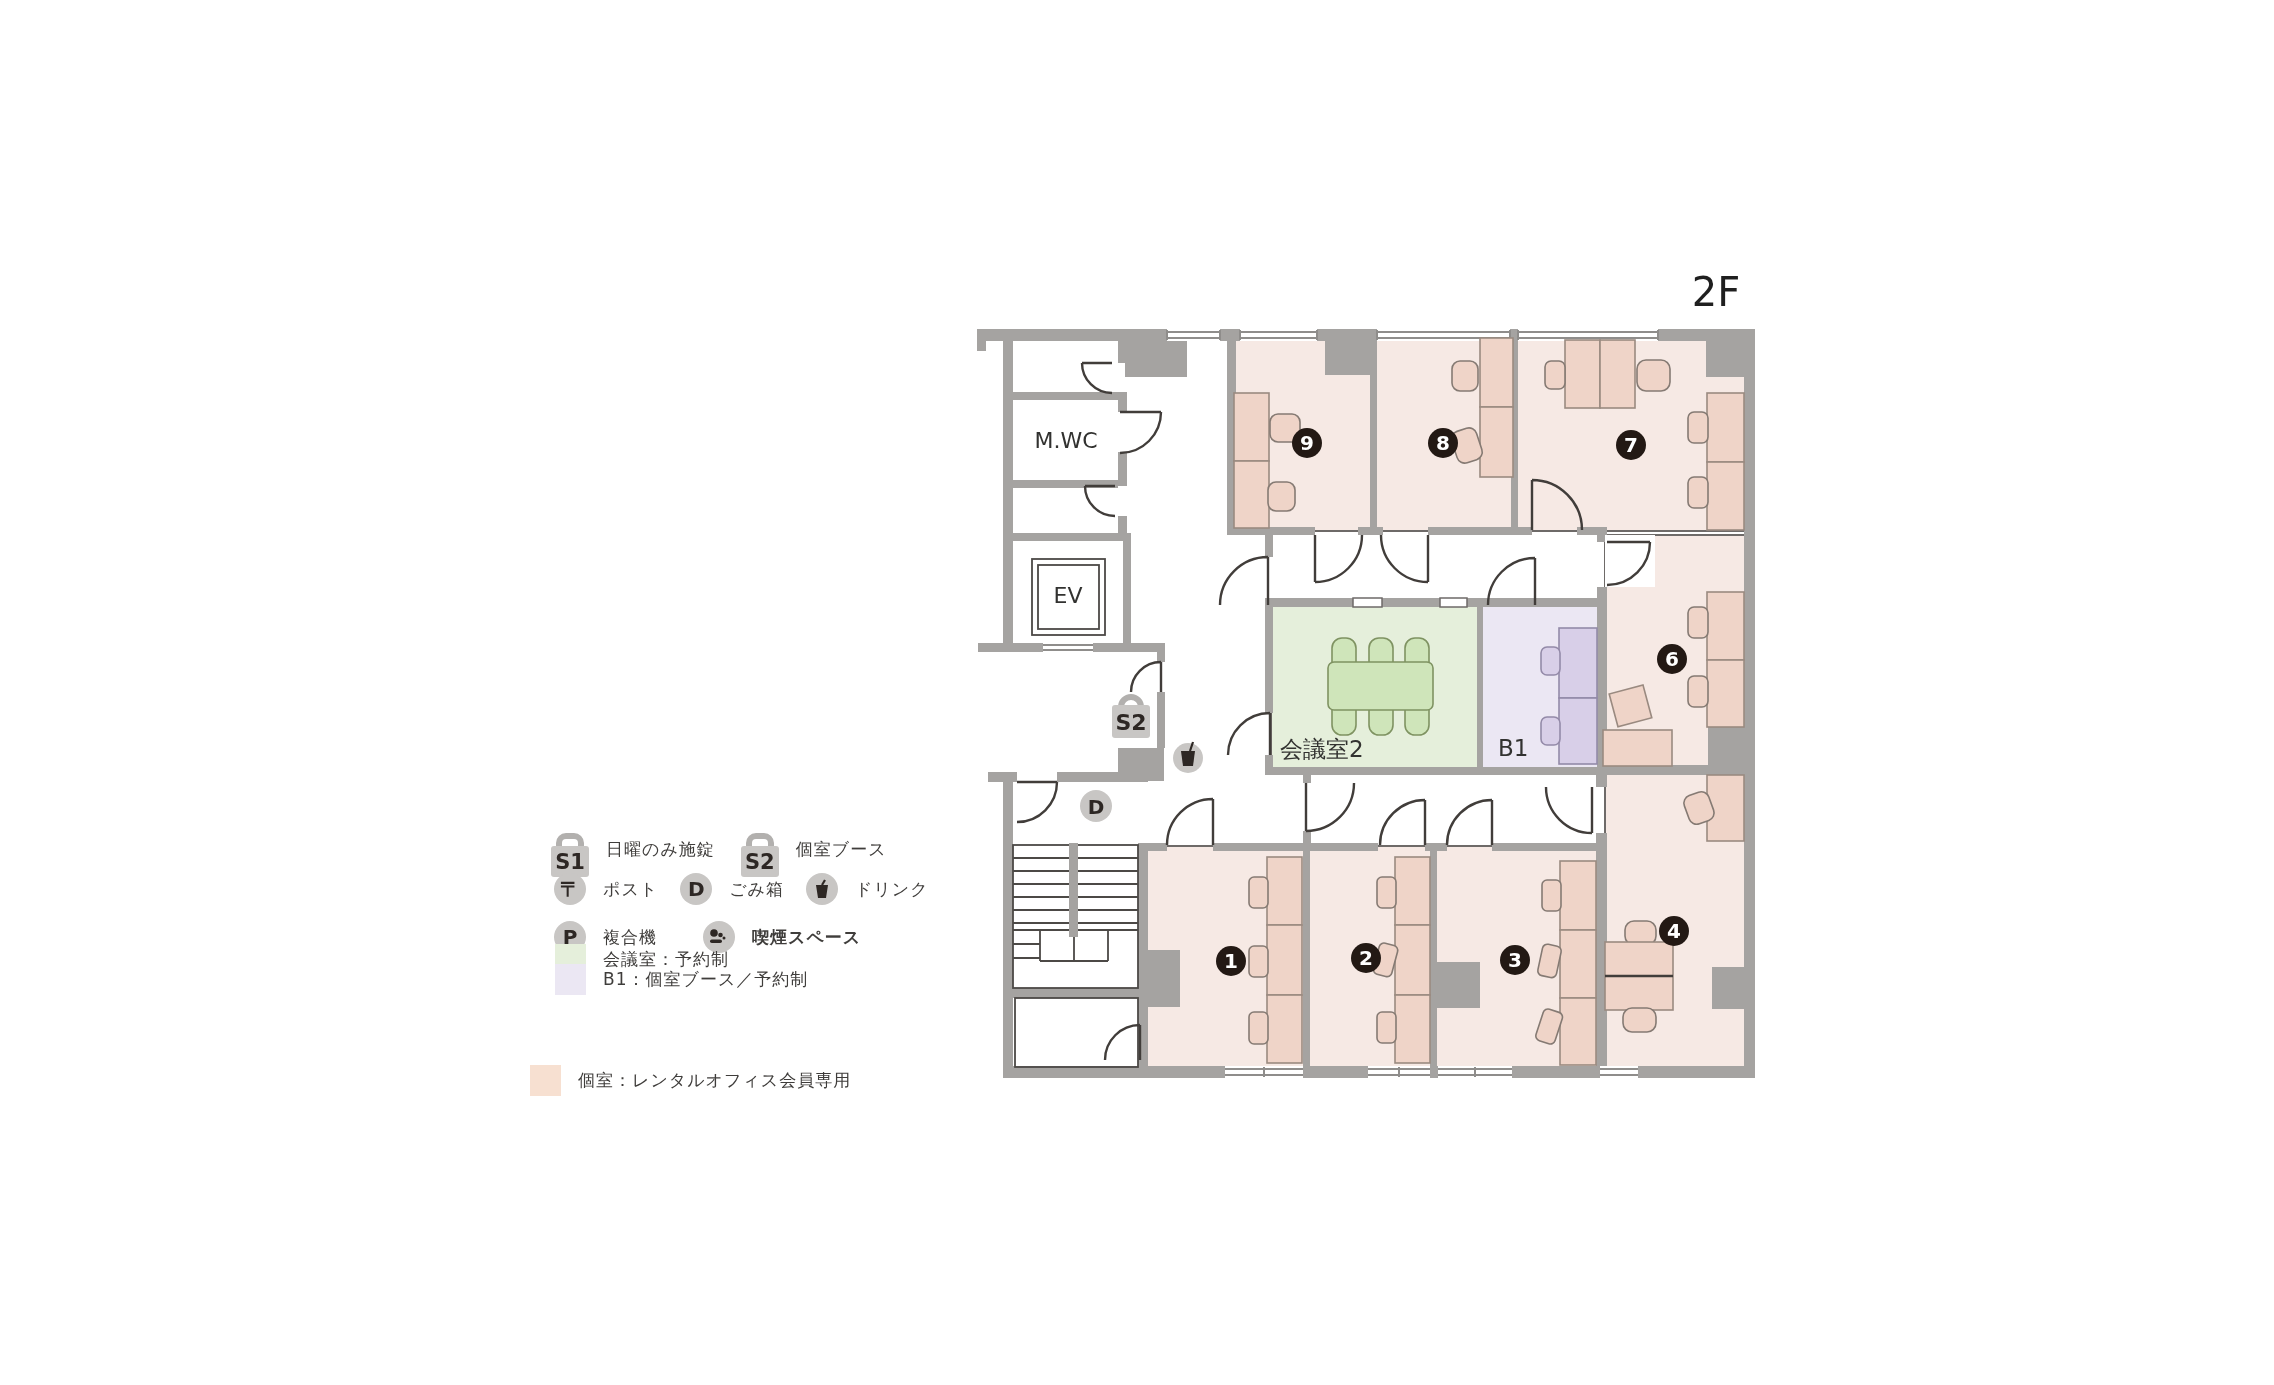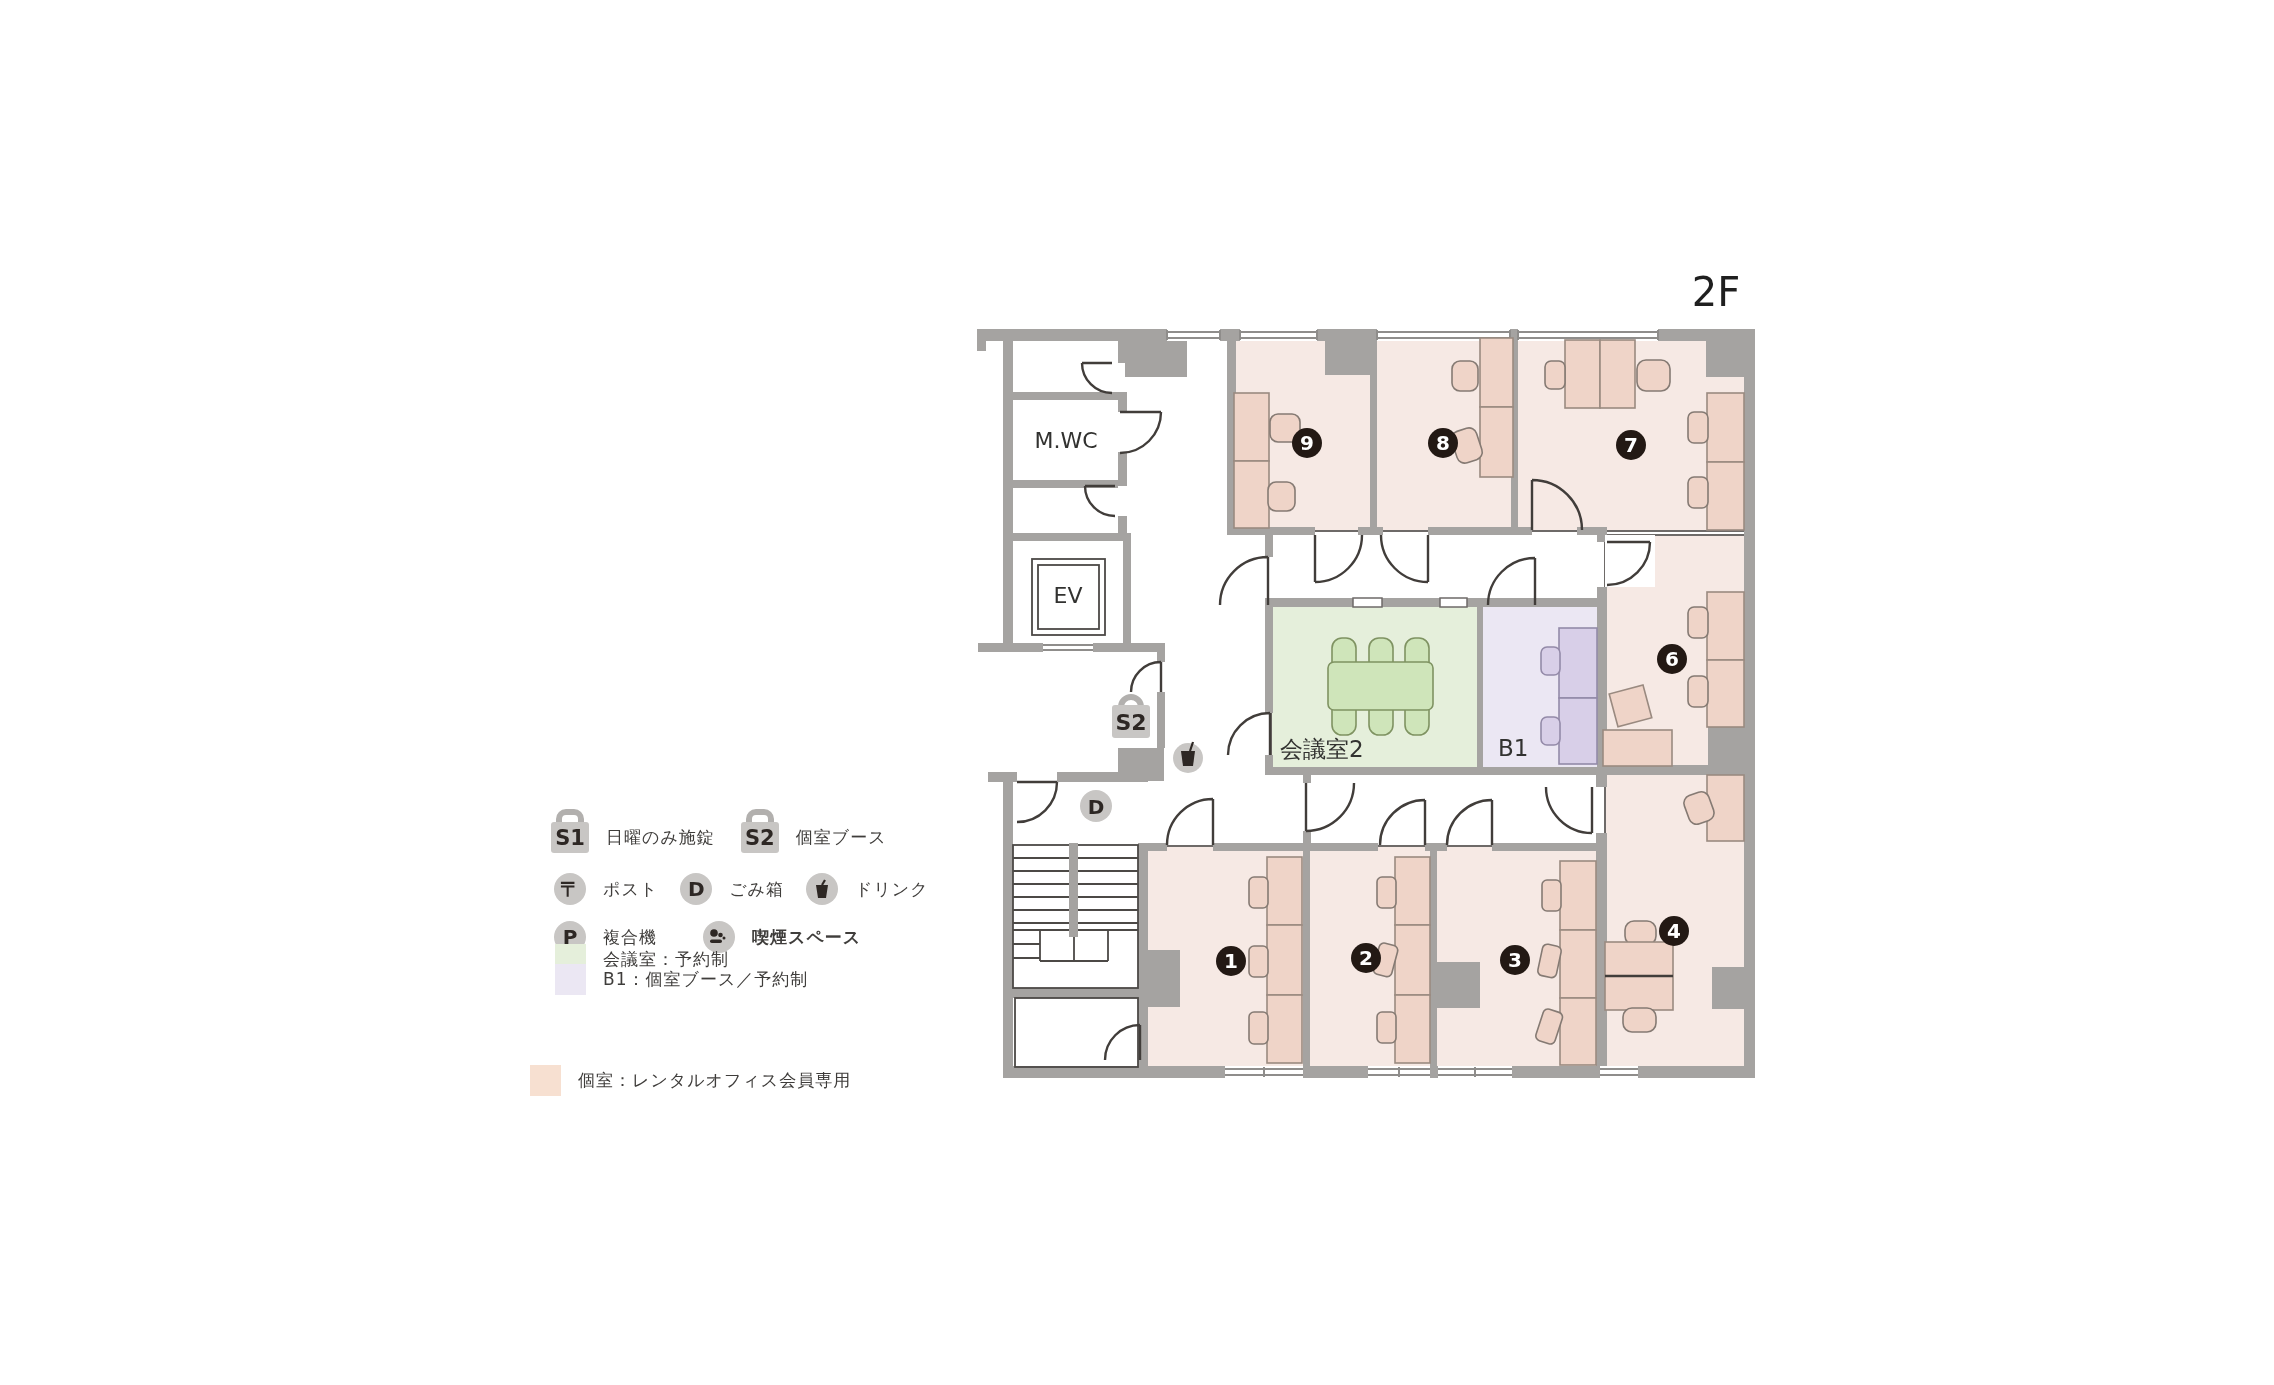--- a/index.html
+++ b/index.html
@@ -31,21 +31,21 @@
   .lbl{fill:#323230;font-size:22px;text-anchor:middle;}
   .lbl-s{fill:#323230;font-size:23px;text-anchor:start;}
   .floor{fill:#1f1f1f;font-size:40px;text-anchor:middle;}
 
   
   .lrow{position:absolute;display:flex;align-items:center;}
   .lgrp{display:flex;align-items:center;}
   .ltext{font-size:17px;color:#3f3d3b;letter-spacing:1px;margin-left:17px;white-space:nowrap;text-align:center;}
   .lcircle{width:32px;height:32px;border-radius:50%;background:#c8c6c4;display:flex;
            align-items:center;justify-content:center;font-weight:bold;font-size:20px;color:#2d2724;flex:0 0 auto;}
-  .lock{position:relative;width:38px;height:31px;flex:0 0 auto;}
+  .lock{position:relative;width:38px;height:31px;flex:0 0 auto;margin-top:24px;}
   .lock .sh{position:absolute;width:16px;height:18px;border:6px solid #b2b0ae;border-radius:10px;top:-13px;left:5px;}
   .lock .bd{position:absolute;inset:0;background:#c8c6c4;border-radius:3px;display:flex;
             align-items:center;justify-content:center;font-weight:bold;font-size:21px;color:#2d2724;}
   .swatch{width:31px;height:31px;flex:0 0 auto;}
 </style>
 </head>
 <body>
 
 <div id="stage">
 

